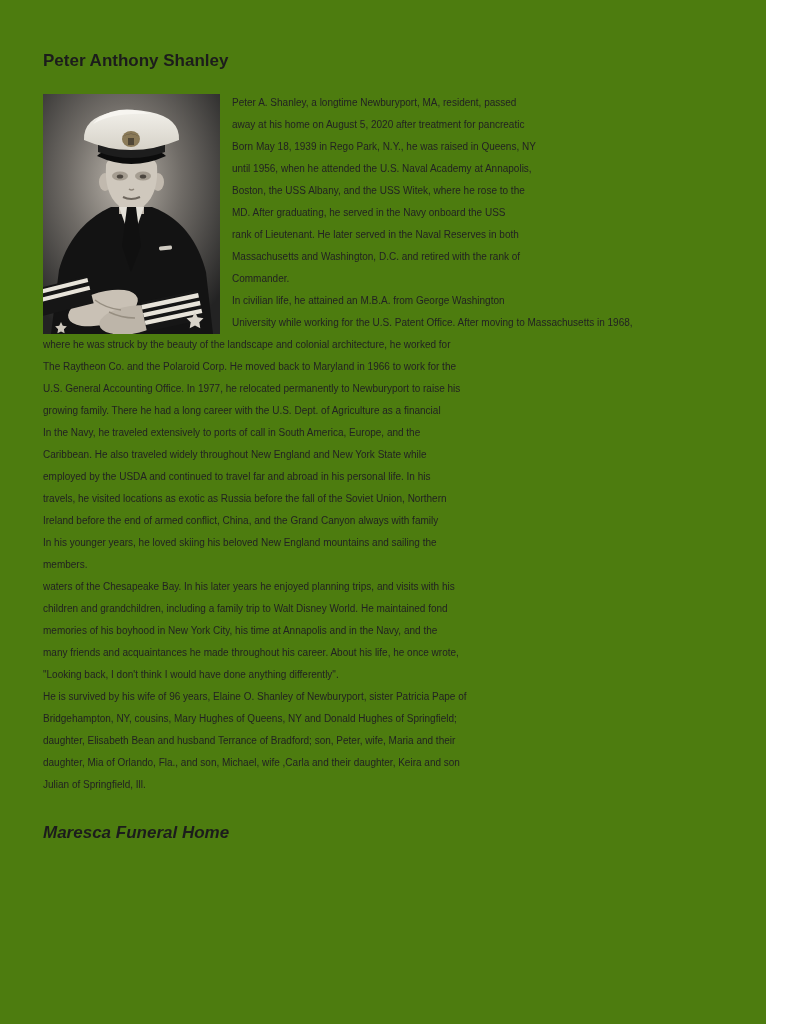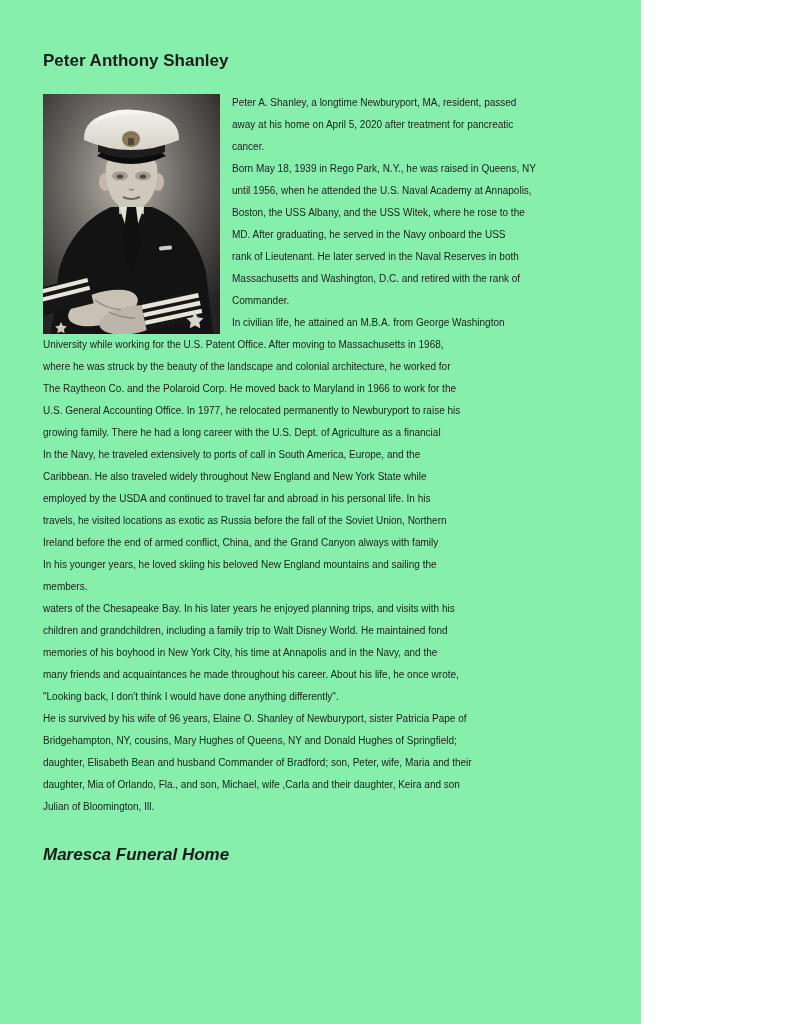--- a/index.html
+++ b/index.html
@@ -1,20 +1,20 @@
 <!DOCTYPE html>
 <html><head>
 <meta charset="utf-8">
 <style>
   html, body { margin: 0; padding: 0; background: #ffffff; }
   .page {
     position: relative;
-    width: 641px;
+    width: 766px;
     height: 1024px;
-    background: #86efac;
+    background: #4d7c0f;
     font-family: "Liberation Sans", sans-serif;
     color: #222222;
     overflow: hidden;
   }
   .title {
     margin: 0;
     padding: 50px 0 0 43px;
     font-size: 17px;
     line-height: 22px;
     font-weight: bold;
@@ -121,22 +121,21 @@
           <rect x="100" y="221" width="58" height="4.5" fill="#e8e4da"></rect>
         </g>
 
         <path d="M152,218 l2.6,5.3 5.9,0.9 -4.2,4.1 1,5.9 -5.3-2.8 -5.3,2.8 1-5.9 -4.2-4.1 5.9-0.9 Z" fill="#d9d4ca"></path>
         <path d="M18,228 l1.8,3.7 4.1,0.6 -3,2.9 0.7,4.1 -3.6-1.9 -3.6,1.9 0.7-4.1 -3-2.9 4.1-0.6 Z" fill="#cdc7bc"></path>
       </svg>
     </div>
 
     <div>
         <div class="line">Peter A. Shanley, a longtime Newburyport, MA, resident, passed</div>
-        <div class="line">away at his home on April 5, 2020 after treatment for pancreatic</div>
-        <div class="line">cancer.</div>
+        <div class="line">away at his home on August 5, 2020 after treatment for pancreatic</div>
         <div class="line">Born May 18, 1939 in Rego Park, N.Y., he was raised in Queens, NY</div>
         <div class="line">until 1956, when he attended the U.S. Naval Academy at Annapolis,</div>
         <div class="line">Boston, the USS Albany, and the USS Witek, where he rose to the</div>
         <div class="line">MD. After graduating, he served in the Navy onboard the USS</div>
         <div class="line">rank of Lieutenant. He later served in the Naval Reserves in both</div>
         <div class="line">Massachusetts and Washington, D.C. and retired with the rank of</div>
         <div class="line">Commander.</div>
         <div class="line">In civilian life, he attained an M.B.A. from George Washington</div>
       </div>
     <div>
@@ -152,22 +151,22 @@
         <div class="line">Ireland before the end of armed conflict, China, and the Grand Canyon always with family</div>
         <div class="line">In his younger years, he loved skiing his beloved New England mountains and sailing the</div>
         <div class="line">members.</div>
         <div class="line">waters of the Chesapeake Bay. In his later years he enjoyed planning trips, and visits with his</div>
         <div class="line">children and grandchildren, including a family trip to Walt Disney World. He maintained fond</div>
         <div class="line">memories of his boyhood in New York City, his time at Annapolis and in the Navy, and the</div>
         <div class="line">many friends and acquaintances he made throughout his career. About his life, he once wrote,</div>
         <div class="line">"Looking back, I don't think I would have done anything differently".</div>
         <div class="line">He is survived by his wife of 96 years, Elaine O. Shanley of Newburyport, sister Patricia Pape of</div>
         <div class="line">Bridgehampton, NY, cousins, Mary Hughes of Queens, NY and Donald Hughes of Springfield;</div>
-        <div class="line">daughter, Elisabeth Bean and husband Commander of Bradford; son, Peter, wife, Maria and their</div>
+        <div class="line">daughter, Elisabeth Bean and husband Terrance of Bradford; son, Peter, wife, Maria and their</div>
         <div class="line">daughter, Mia of Orlando, Fla., and son, Michael, wife ,Carla and their daughter, Keira and son</div>
-        <div class="line">Julian of Bloomington, Ill.</div>
+        <div class="line">Julian of Springfield, Ill.</div>
       </div>
 
   </div>
 
   <div class="footer">Maresca Funeral Home</div>
 
 </div>
 
 </body></html>

